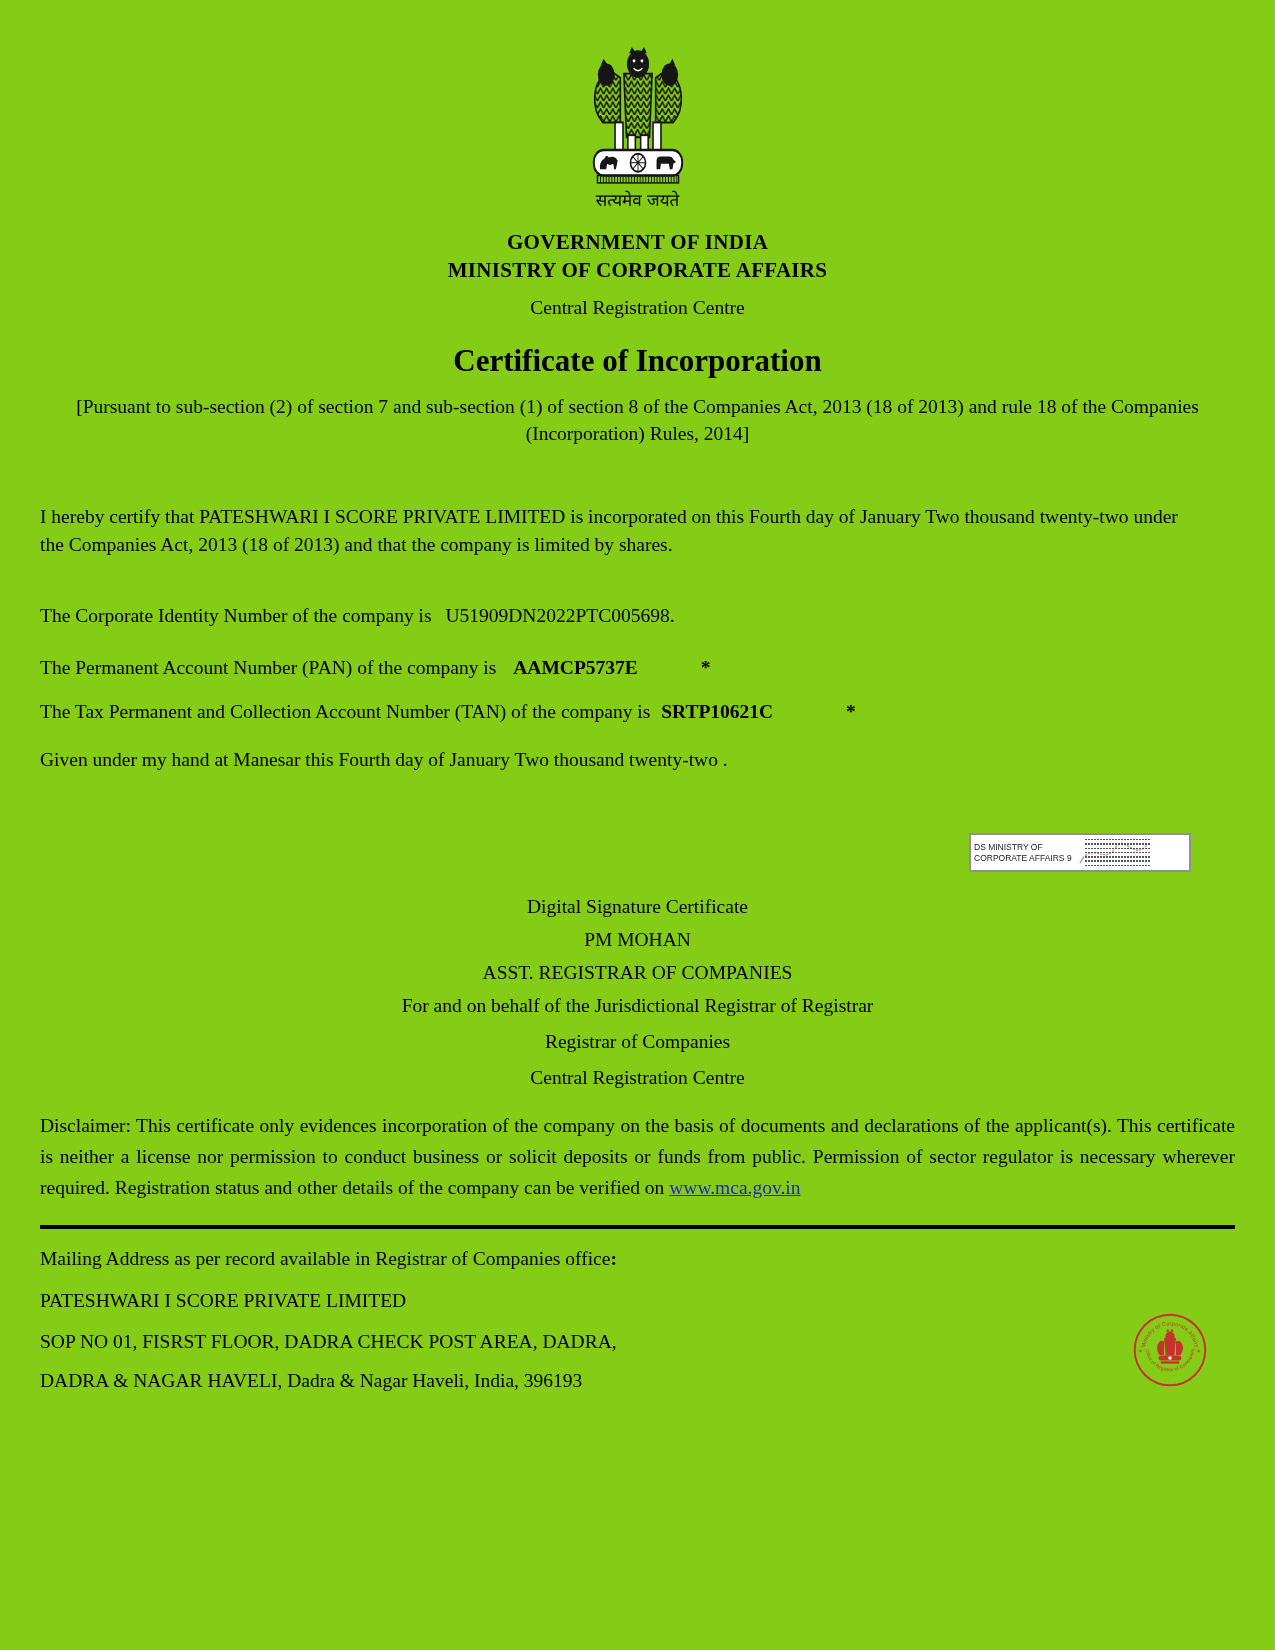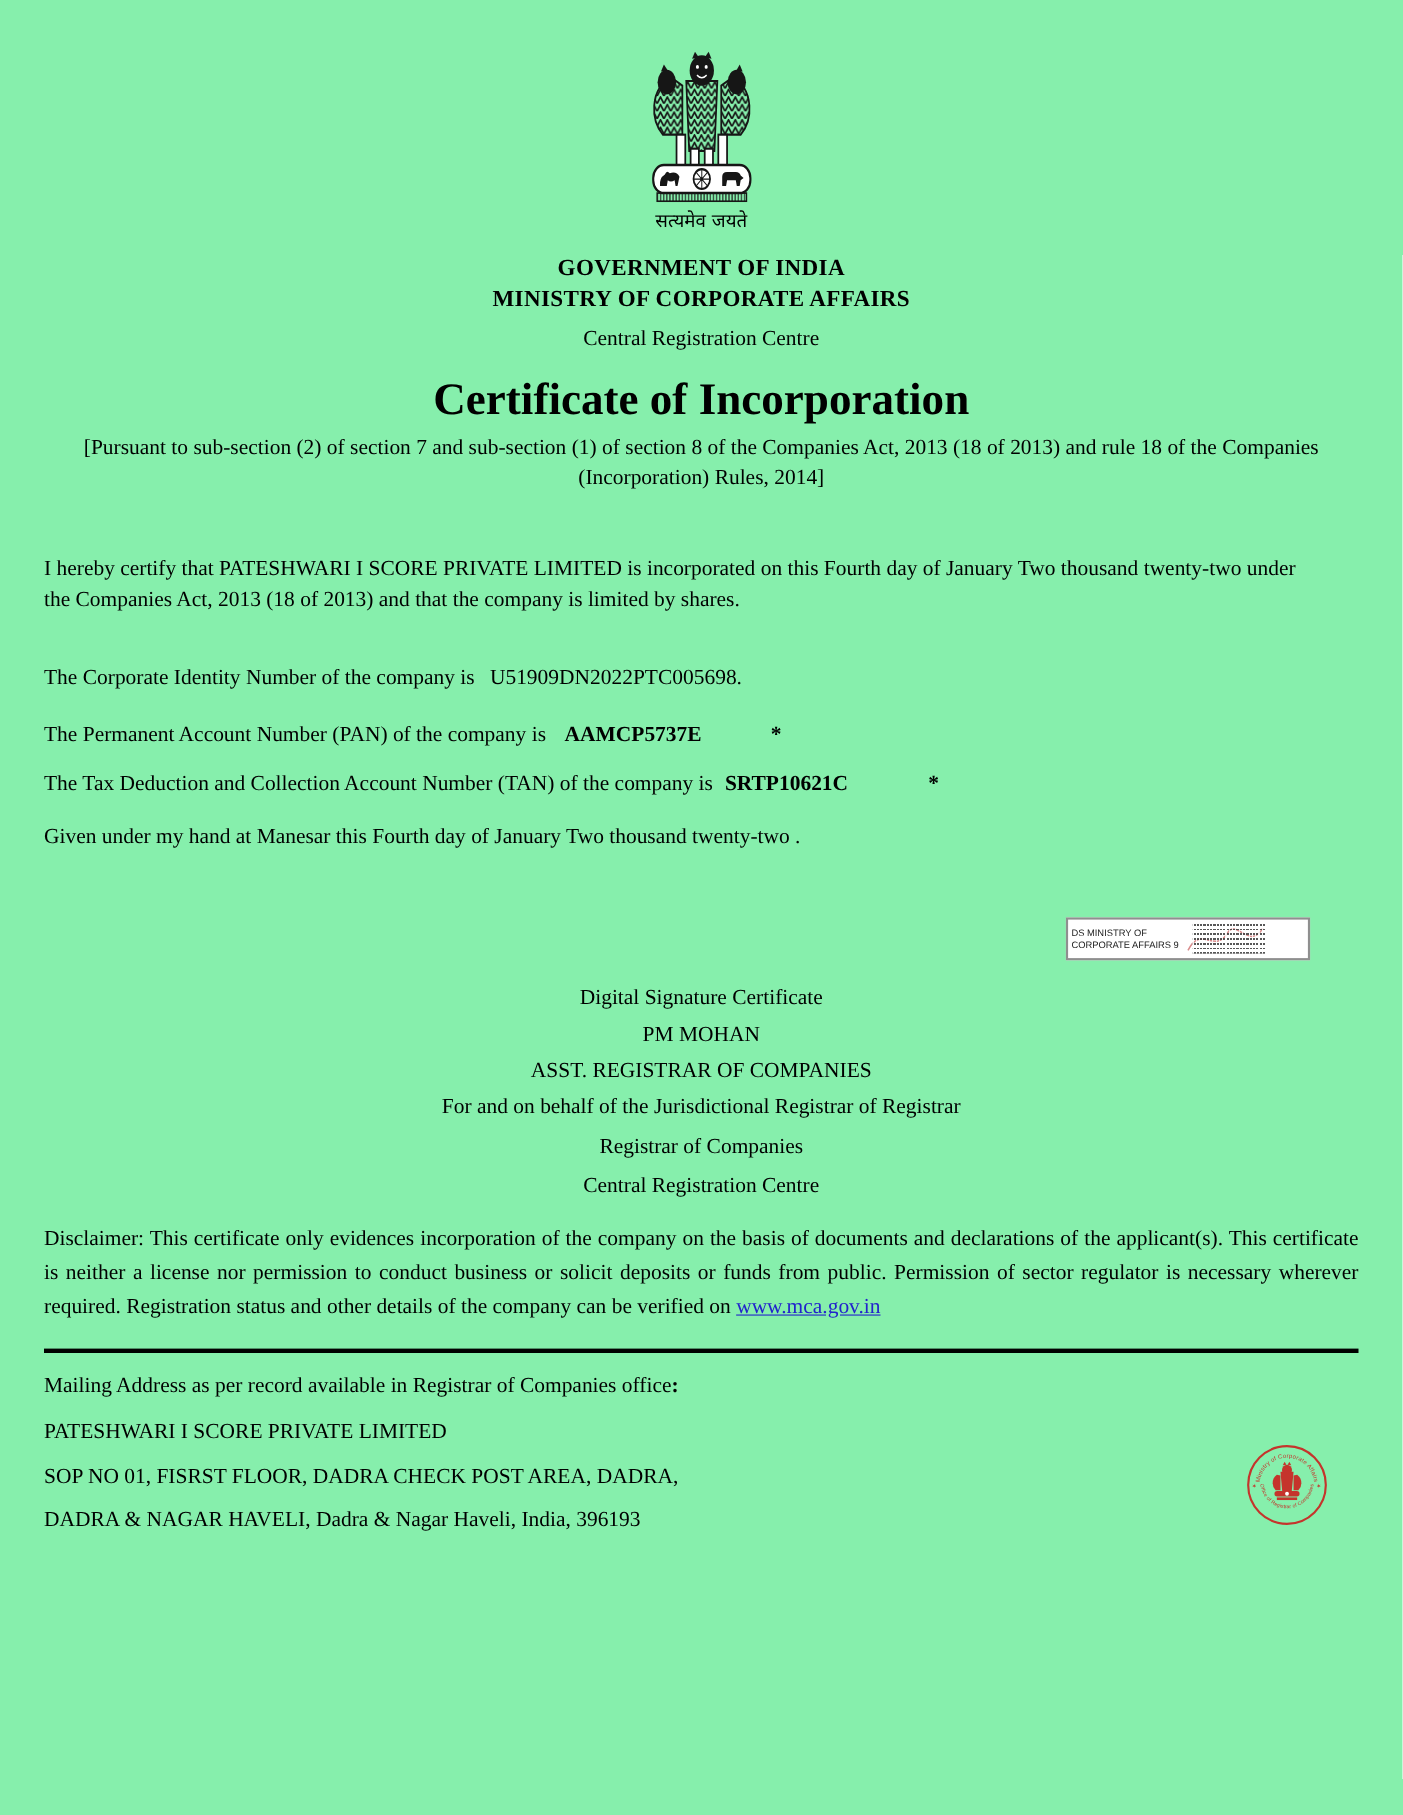--- a/index.html
+++ b/index.html
@@ -1,29 +1,29 @@
 <!DOCTYPE html>
 <html><head>
 <meta charset="utf-8">
 <style>
   * { margin:0; padding:0; box-sizing:border-box; }
   html,body { background:#ffffff; }
   .page {
-    position:relative; width:1275px; height:1650px; background:#86efac;
+    position:relative; width:1275px; height:1650px; background:#84cc16;
     color:#000; font-family:"Liberation Serif","DejaVu Serif",serif;
     font-size:19.5px; overflow:hidden;
   }
   .content { padding:0 40px; }
   .center { text-align:center; }
   .emblem-wrap { padding-top:46px; }
   .motto { font-family:"DejaVu Sans",sans-serif; font-size:17px; line-height:22px; }
   .gov { margin-top:18px; font-size:21px; font-weight:bold; line-height:26px; letter-spacing:.3px; }
   .ministry { margin-top:2px; font-size:21px; font-weight:bold; line-height:26px; letter-spacing:.3px; }
   .centre { margin-top:12px; font-size:19.5px; line-height:26px; }
-  .doc-title { margin-top:20px; font-size:41px; font-weight:bold; line-height:40px; }
+  .doc-title { margin-top:20px; font-size:31px; font-weight:bold; line-height:40px; }
   .pursuant { margin-top:12px; line-height:27px; max-width:1160px; margin-left:auto; margin-right:auto; }
   .certify { margin-top:56px; line-height:28px; max-width:1140px; }
   .fact { line-height:26px; }
   .fact-cin { margin-top:44px; }
   .fact-pan { margin-top:26px; }
   .fact-tan { margin-top:18px; }
   .fact-given { margin-top:22px; }
   .val-gap { margin-left:9px; }
   .val-bold { font-weight:bold; margin-left:12px; }
   .val-bold-sm { margin-left:6px; font-weight:bold; }
@@ -133,21 +133,21 @@
       <span class="val-gap">U51909DN2022PTC005698.</span>
     </div>
 
     <div class="fact fact-pan">
       <span>The Permanent Account Number (PAN) of the company is</span>
       <span class="val-bold">AAMCP5737E</span>
       <span class="ast-pan">*</span>
     </div>
 
     <div class="fact fact-tan">
-      <span>The Tax Deduction and Collection Account Number (TAN) of the company is</span>
+      <span>The Tax Permanent and Collection Account Number (TAN) of the company is</span>
       <span class="val-bold-sm">SRTP10621C</span>
       <span class="ast-tan">*</span>
     </div>
 
     <div class="fact fact-given">Given under my hand at Manesar this Fourth day of January Two thousand twenty-two .</div>
 
     <div class="ds-box">
       <div class="ds-label">
         <div>DS MINISTRY OF</div>
         <div>CORPORATE AFFAIRS 9</div>

